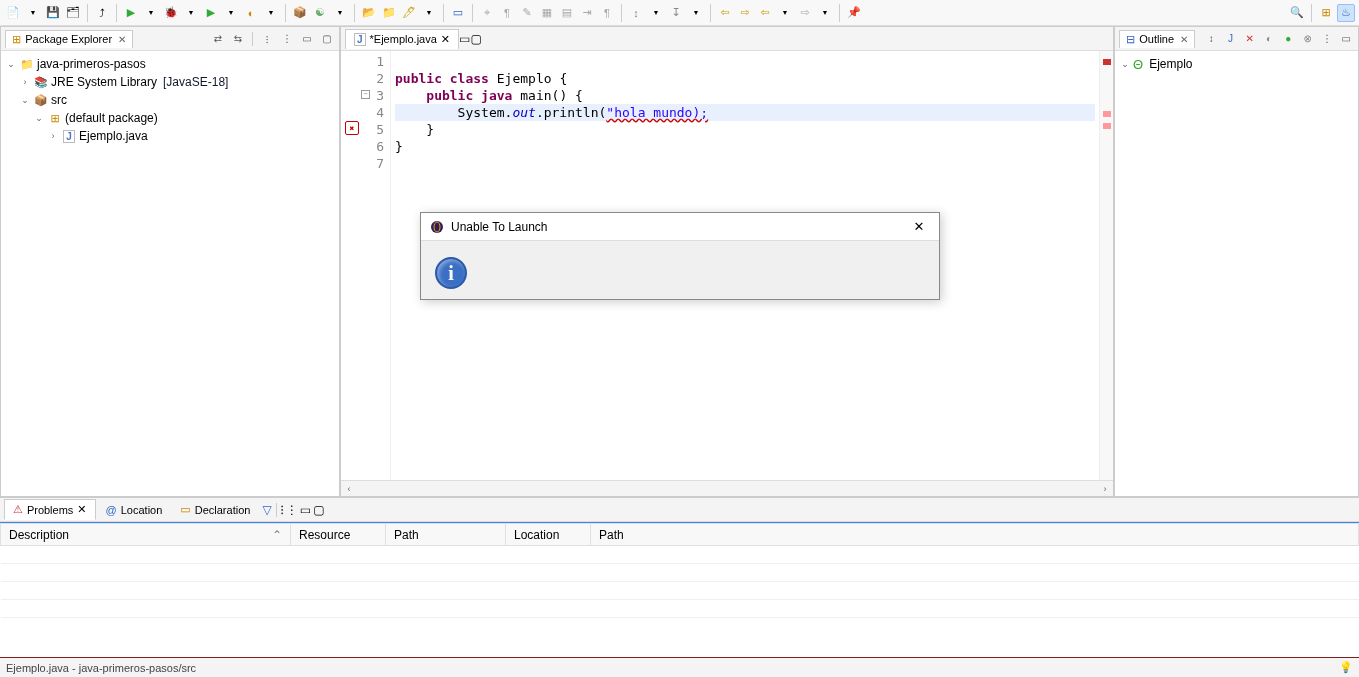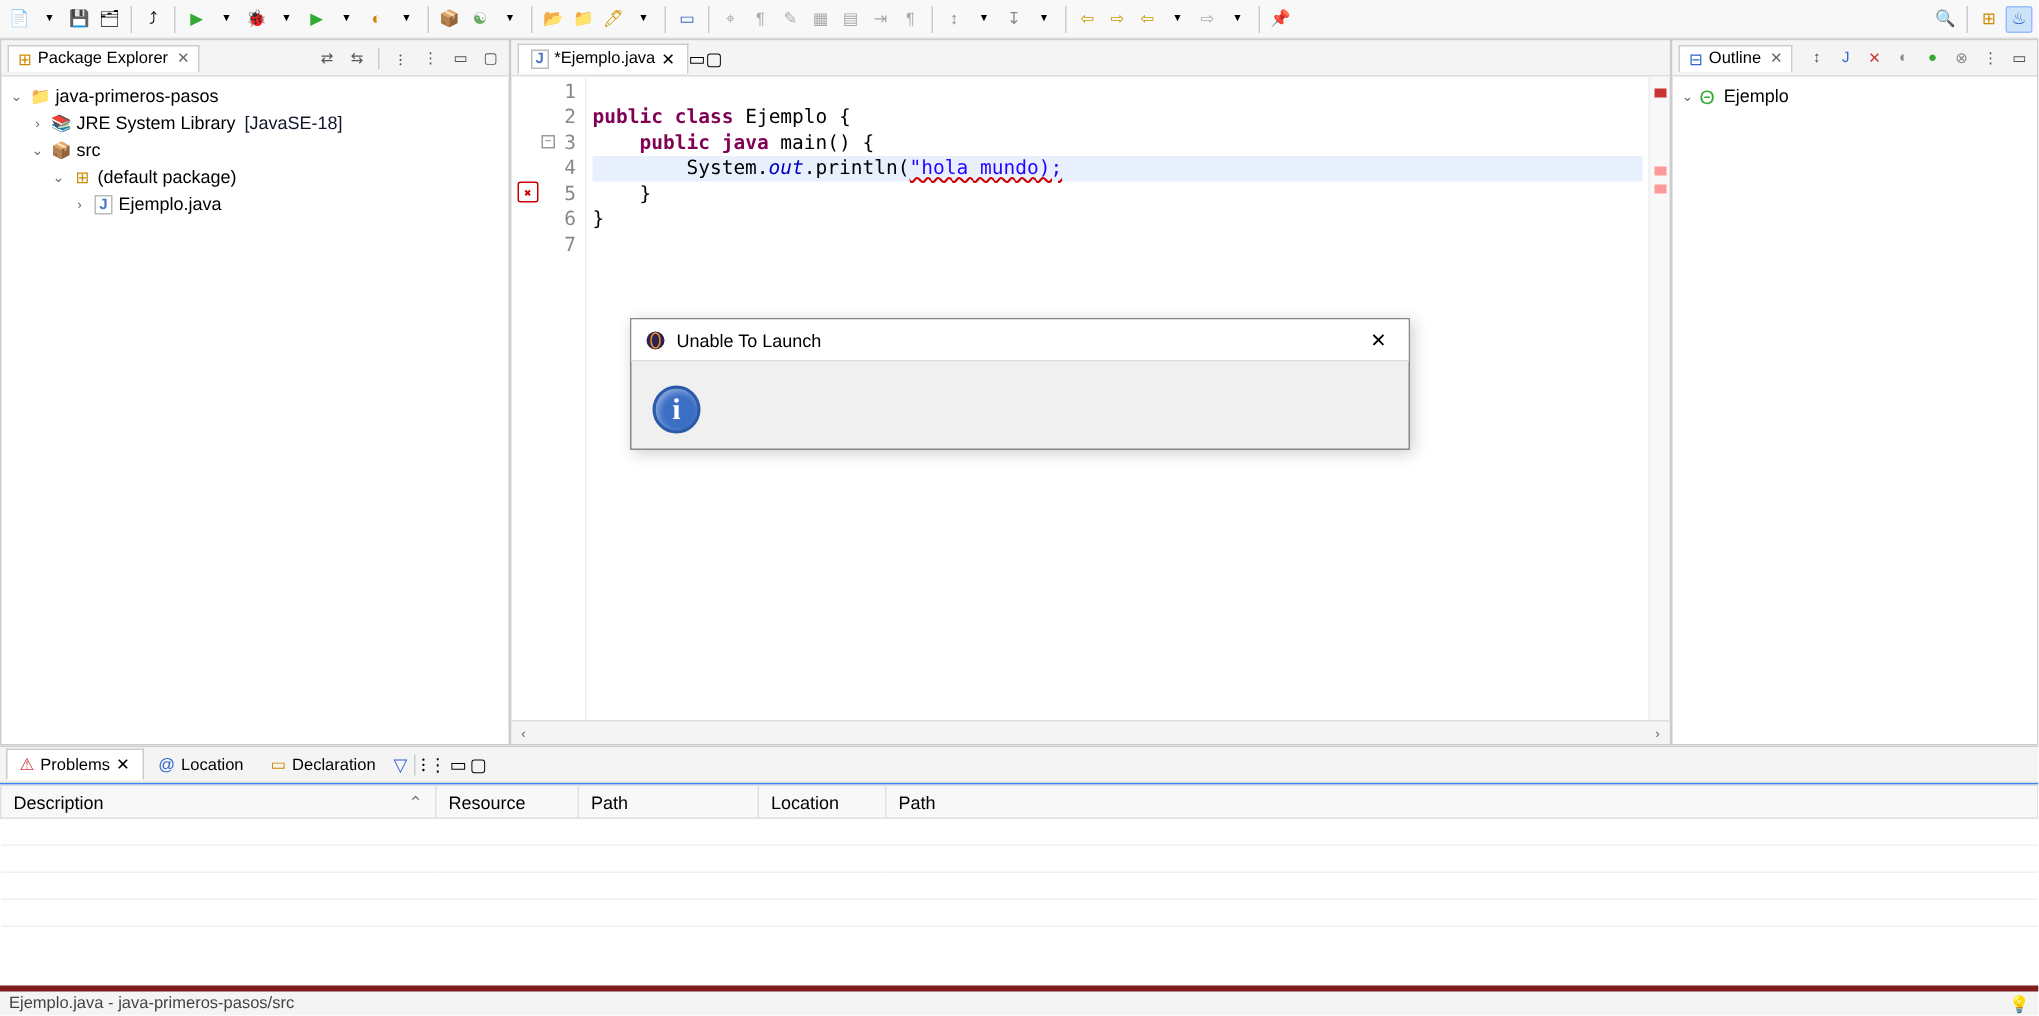--- a/index.html
+++ b/index.html
@@ -54,21 +54,21 @@
 .bottom { height: 160px; border-top: 1px solid #ccc; display: flex; flex-direction: column; }
 .bottom-tabs { height: 24px; background: #f4f4f4; border-bottom: 1px solid #ddd; display: flex; align-items: center; padding: 0 4px; gap: 2px; }
 .bottom-tab { display: flex; align-items: center; gap: 4px; padding: 3px 8px; font-size: 11px; cursor: pointer; }
 .bottom-tab.active { background: #fff; border: 1px solid #ccc; border-bottom: 1px solid #fff; }
 .items-count { padding: 2px 6px; font-size: 11px; color: #333; }
 .prob-table { flex: 1; border-top: 1px solid #3b82f6; overflow: auto; }
 .prob-table table { width: 100%; border-collapse: collapse; font-size: 12px; }
 .prob-table th { text-align: left; font-weight: normal; background: #f8f8f8; border: 1px solid #e0e0e0; padding: 3px 8px; height: 22px; }
 .prob-table td { border-bottom: 1px solid #f0f0f0; height: 18px; padding: 0 8px; }
 
-.status-bar { height: 20px; background: #f4f4f4; border-top: 4px solid #7f1d1d; display: flex; align-items: center; padding: 0 6px; font-size: 11px; color: #444; }
+.status-bar { height: 20px; background: #f4f4f4; border-top: 1px solid #7f1d1d; display: flex; align-items: center; padding: 0 6px; font-size: 11px; color: #444; }
 .status-bar .spacer { flex: 1; }
 
 .dialog-overlay { position: absolute; left: 0; top: 0; right: 0; bottom: 0; pointer-events: none; }
 .dialog { position: absolute; left: 420px; top: 212px; width: 520px; background: #f0f0f0; border: 1px solid #888; box-shadow: 2px 2px 10px rgba(0,0,0,0.2); pointer-events: auto; }
 .dialog-title { height: 28px; background: #fff; display: flex; align-items: center; padding: 13px 8px; font-size: 12px; border-bottom: 1px solid #ddd; }
 .dialog-title .dt-icon { width: 16px; height: 16px; margin-right: 6px; display:inline-flex; align-items:center; justify-content:center; }
 .dialog-title .dt-close { width: 24px; text-align: center; cursor: pointer; font-size: 13px; }
 .dialog-body { padding: 16px 14px 10px; display: flex; gap: 12px; align-items:flex-start; }
 .info-icon { width: 32px; height: 32px; border-radius: 50%; background: #3b6fc4; color: #fff; display: flex; align-items: center; justify-content: center; font-size: 20px; font-weight: bold; font-family: Georgia, serif; border: 2px solid #2a5aa8; box-shadow: inset 2px 2px 4px rgba(255,255,255,0.4); flex-shrink:0; }
 .dialog-msg { background: #ffff00; padding: 1px 2px; font-size: 12px; }

